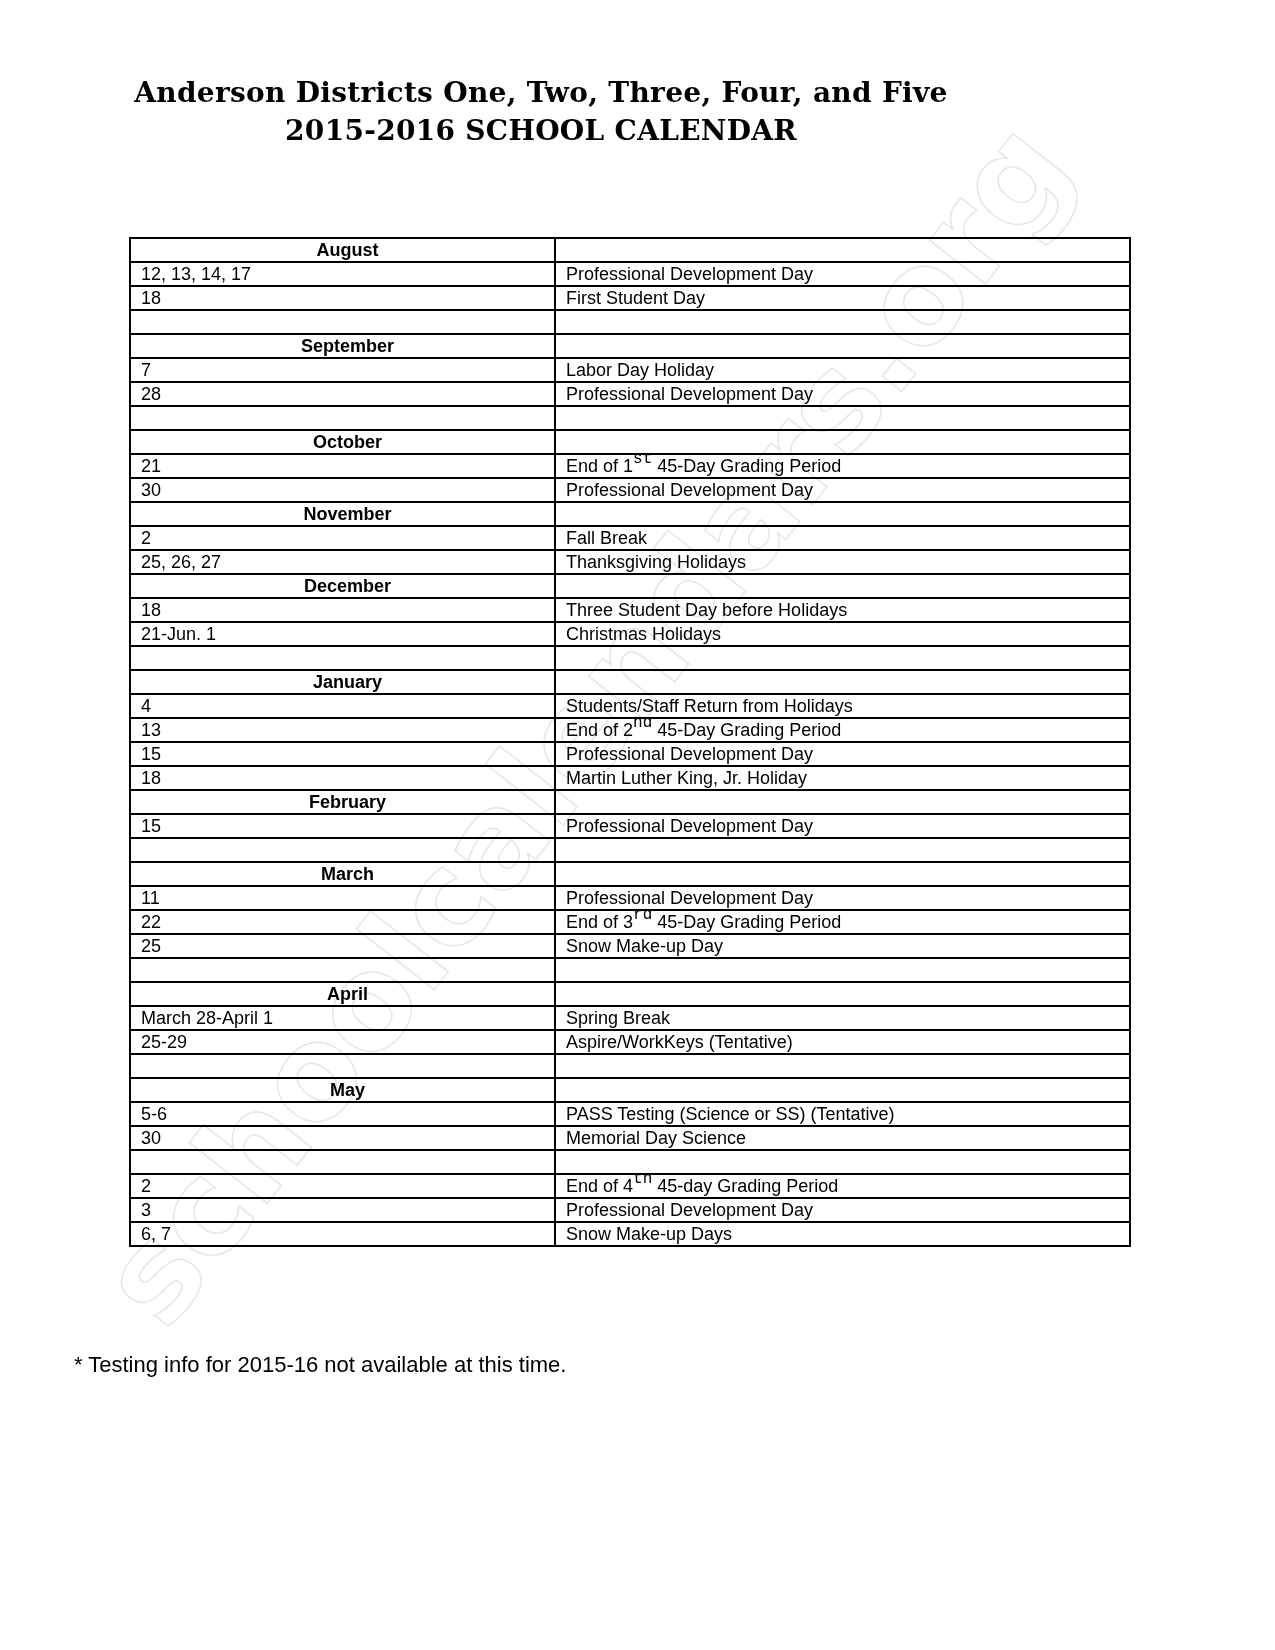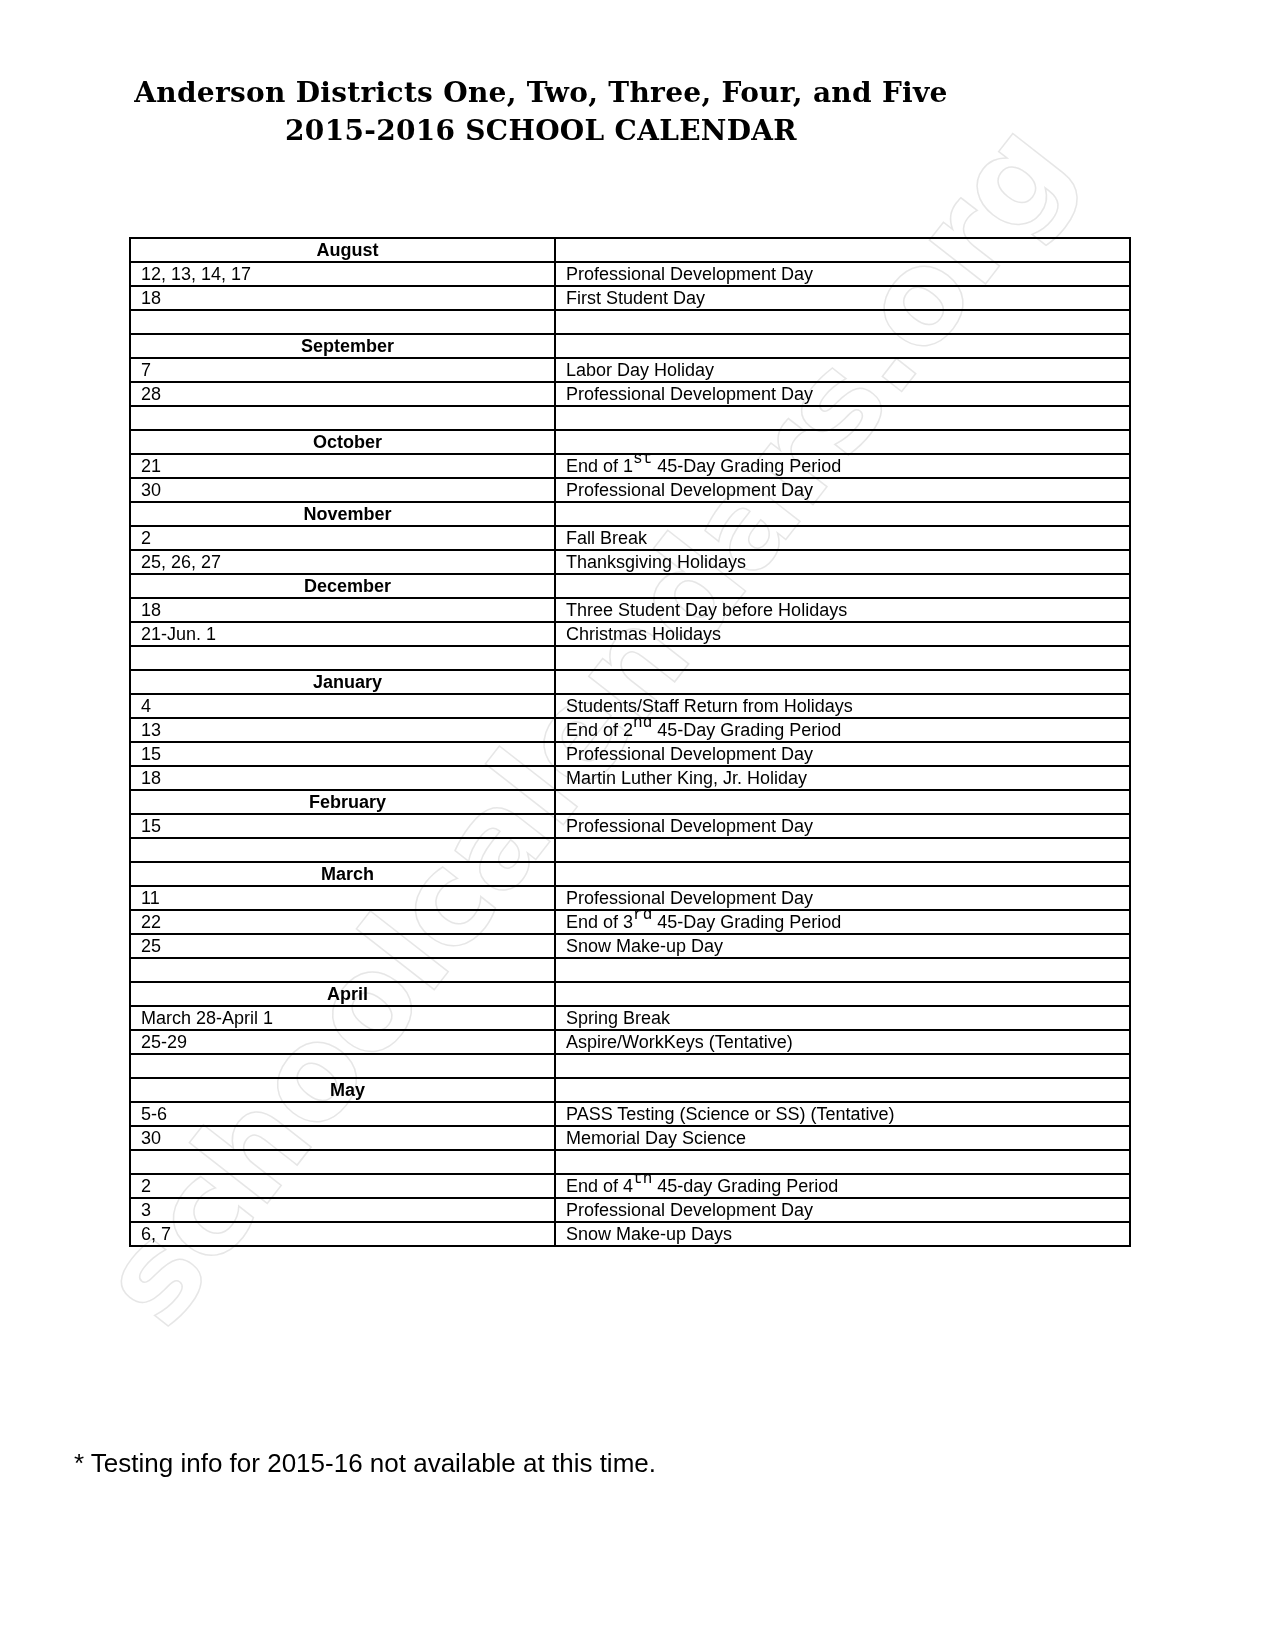--- a/index.html
+++ b/index.html
@@ -17,22 +17,22 @@
     }
     table.cal td {
       border: 2px solid #000; height: 22px; padding: 0 0 0 10px;
       line-height: 22px; vertical-align: bottom; white-space: nowrap; overflow: hidden;
     }
     table.cal col.c1 { width: 425px; }
     table.cal col.c2 { width: 575px; }
     td.month { text-align: center; font-weight: bold; padding-left: 0; }
     sup { font-size: 16px; line-height: 0; position: relative; top: -2px; font-family: Liberation Mono, monospace; }
     .footnote {
-      position: absolute; left: 74px; top: 1448px;
-      font-family: "Liberation Sans", sans-serif; font-size: 26px;
+      position: absolute; left: 74px; top: 1352px;
+      font-family: "Liberation Sans", sans-serif; font-size: 22px;
     }
     .watermark {
       position: absolute; left: 80px; top: 700px; width: 1300px;
       transform: rotate(-52deg); transform-origin: left center;
       font-family: "DejaVu Sans", sans-serif; font-size: 130px; font-weight: bold;
       color: transparent; -webkit-text-stroke: 1.5px #e4e4e4; opacity: 0.9;
       pointer-events: none; white-space: nowrap; left: 130px; top: 1230px;
     }
   </style>
 </head>

